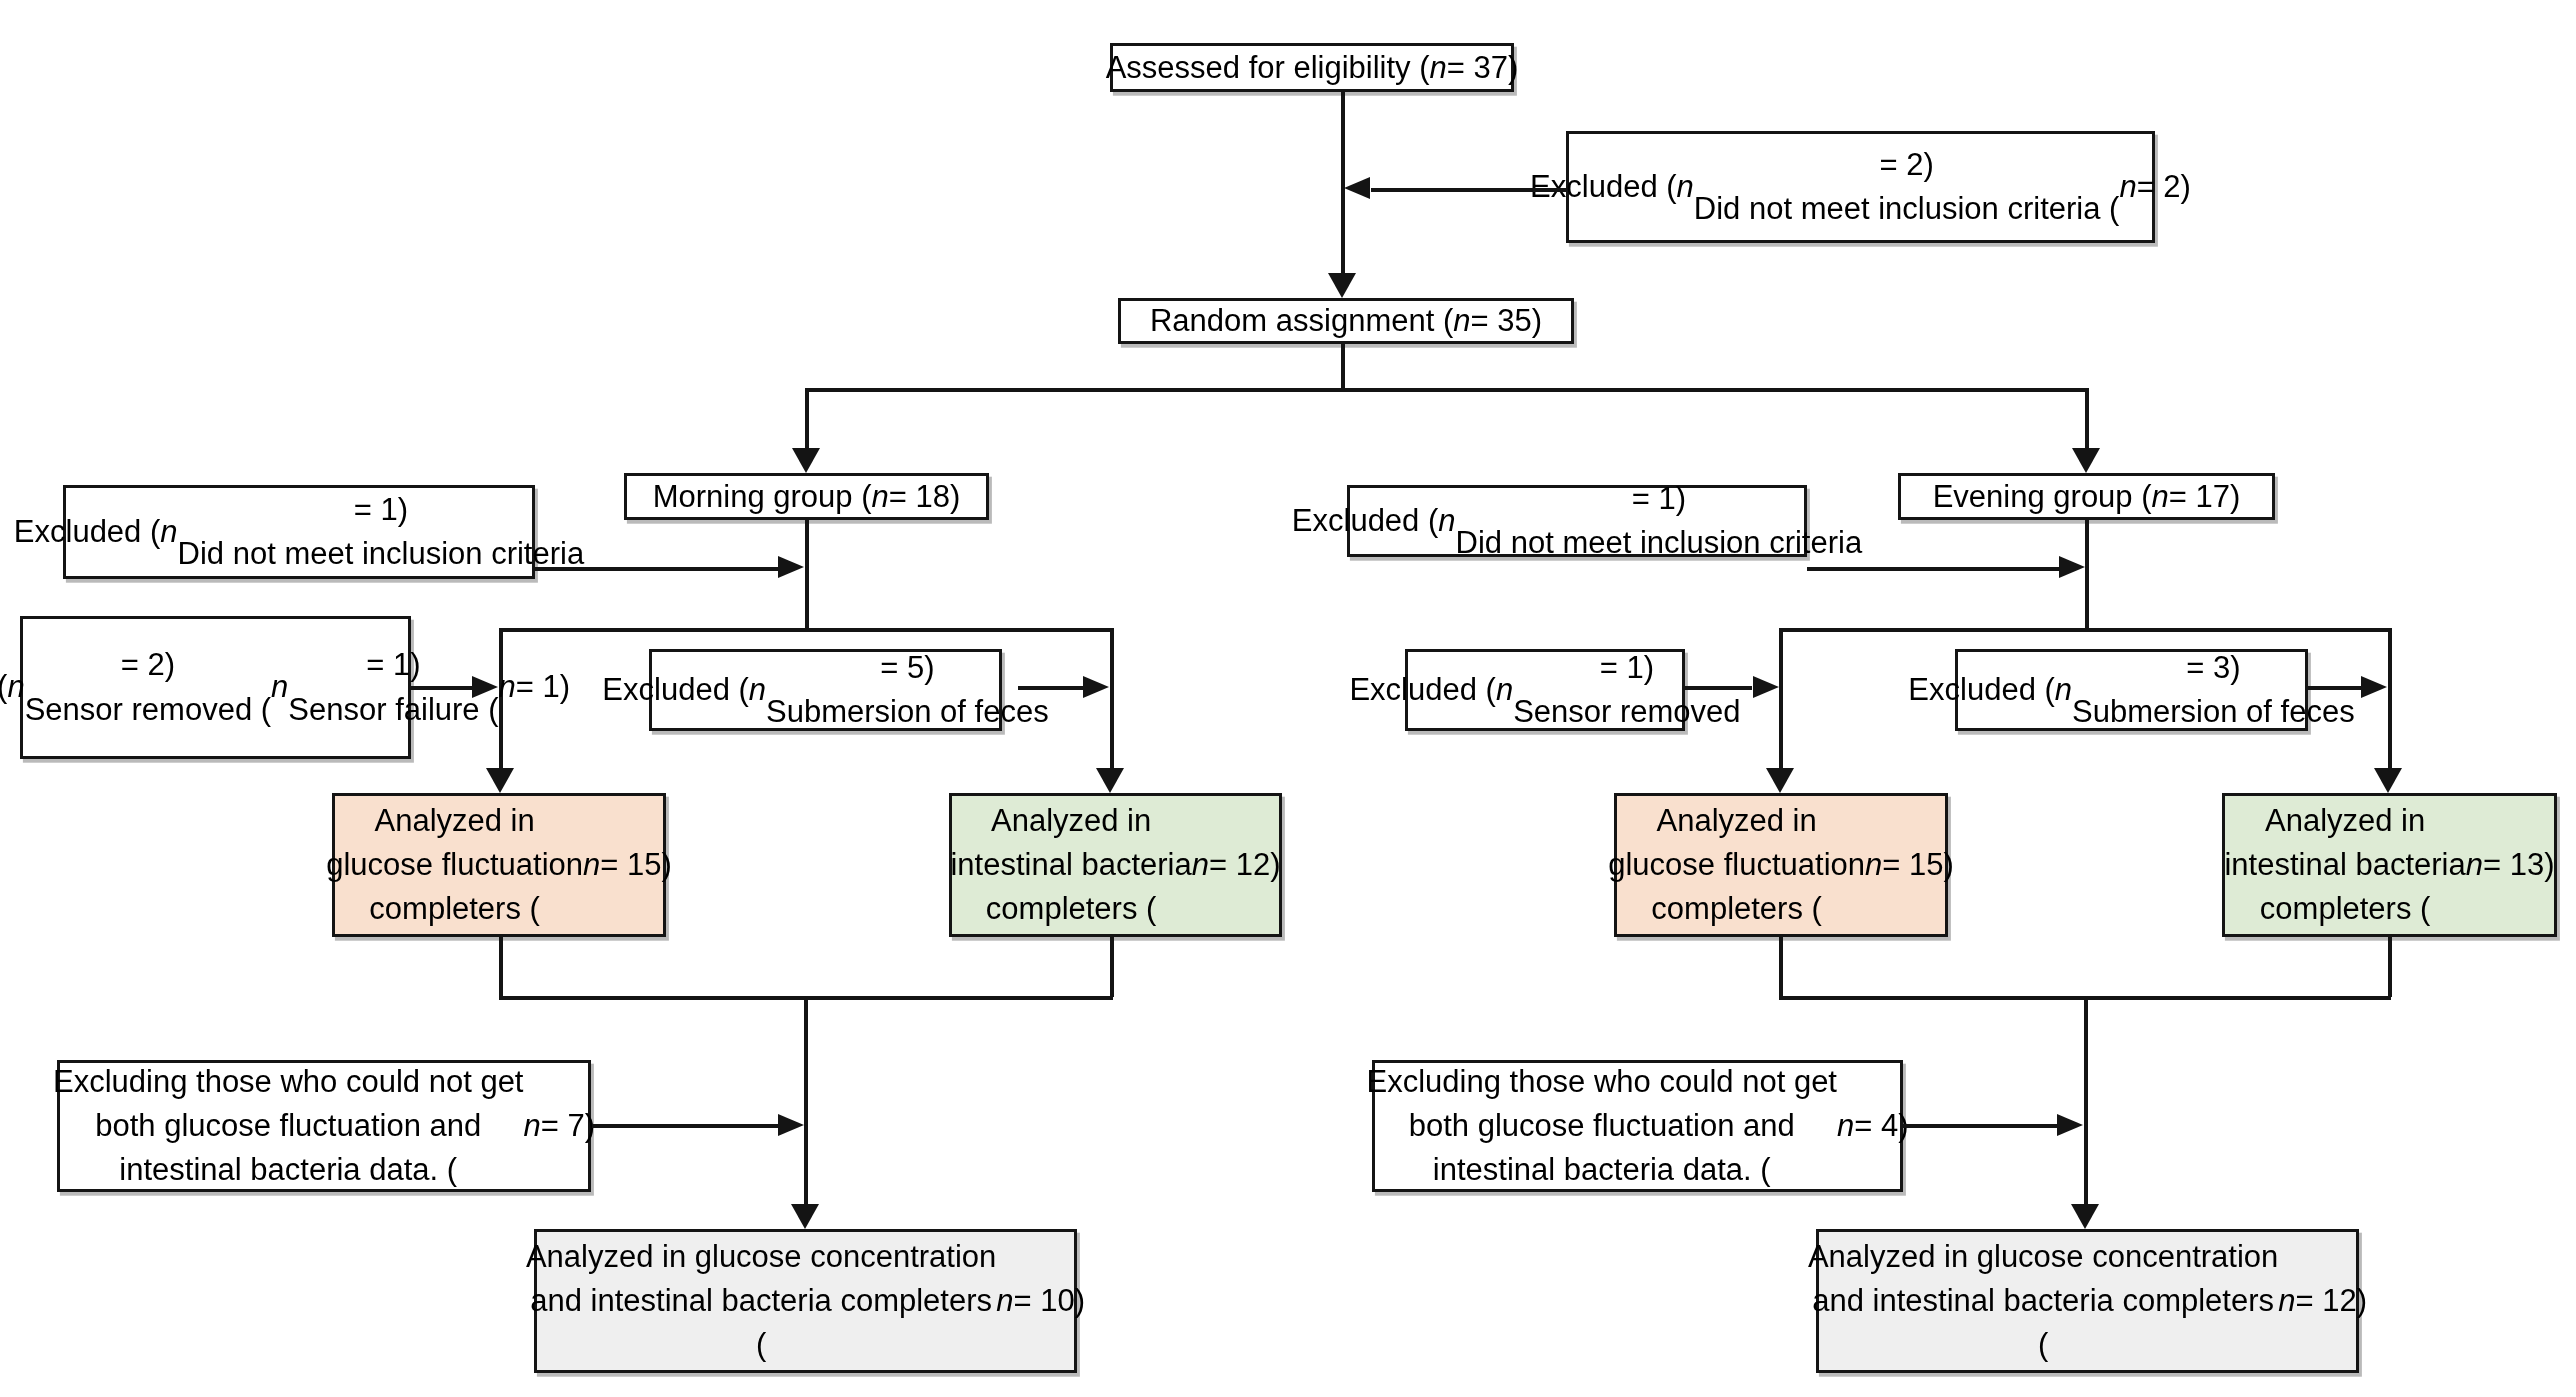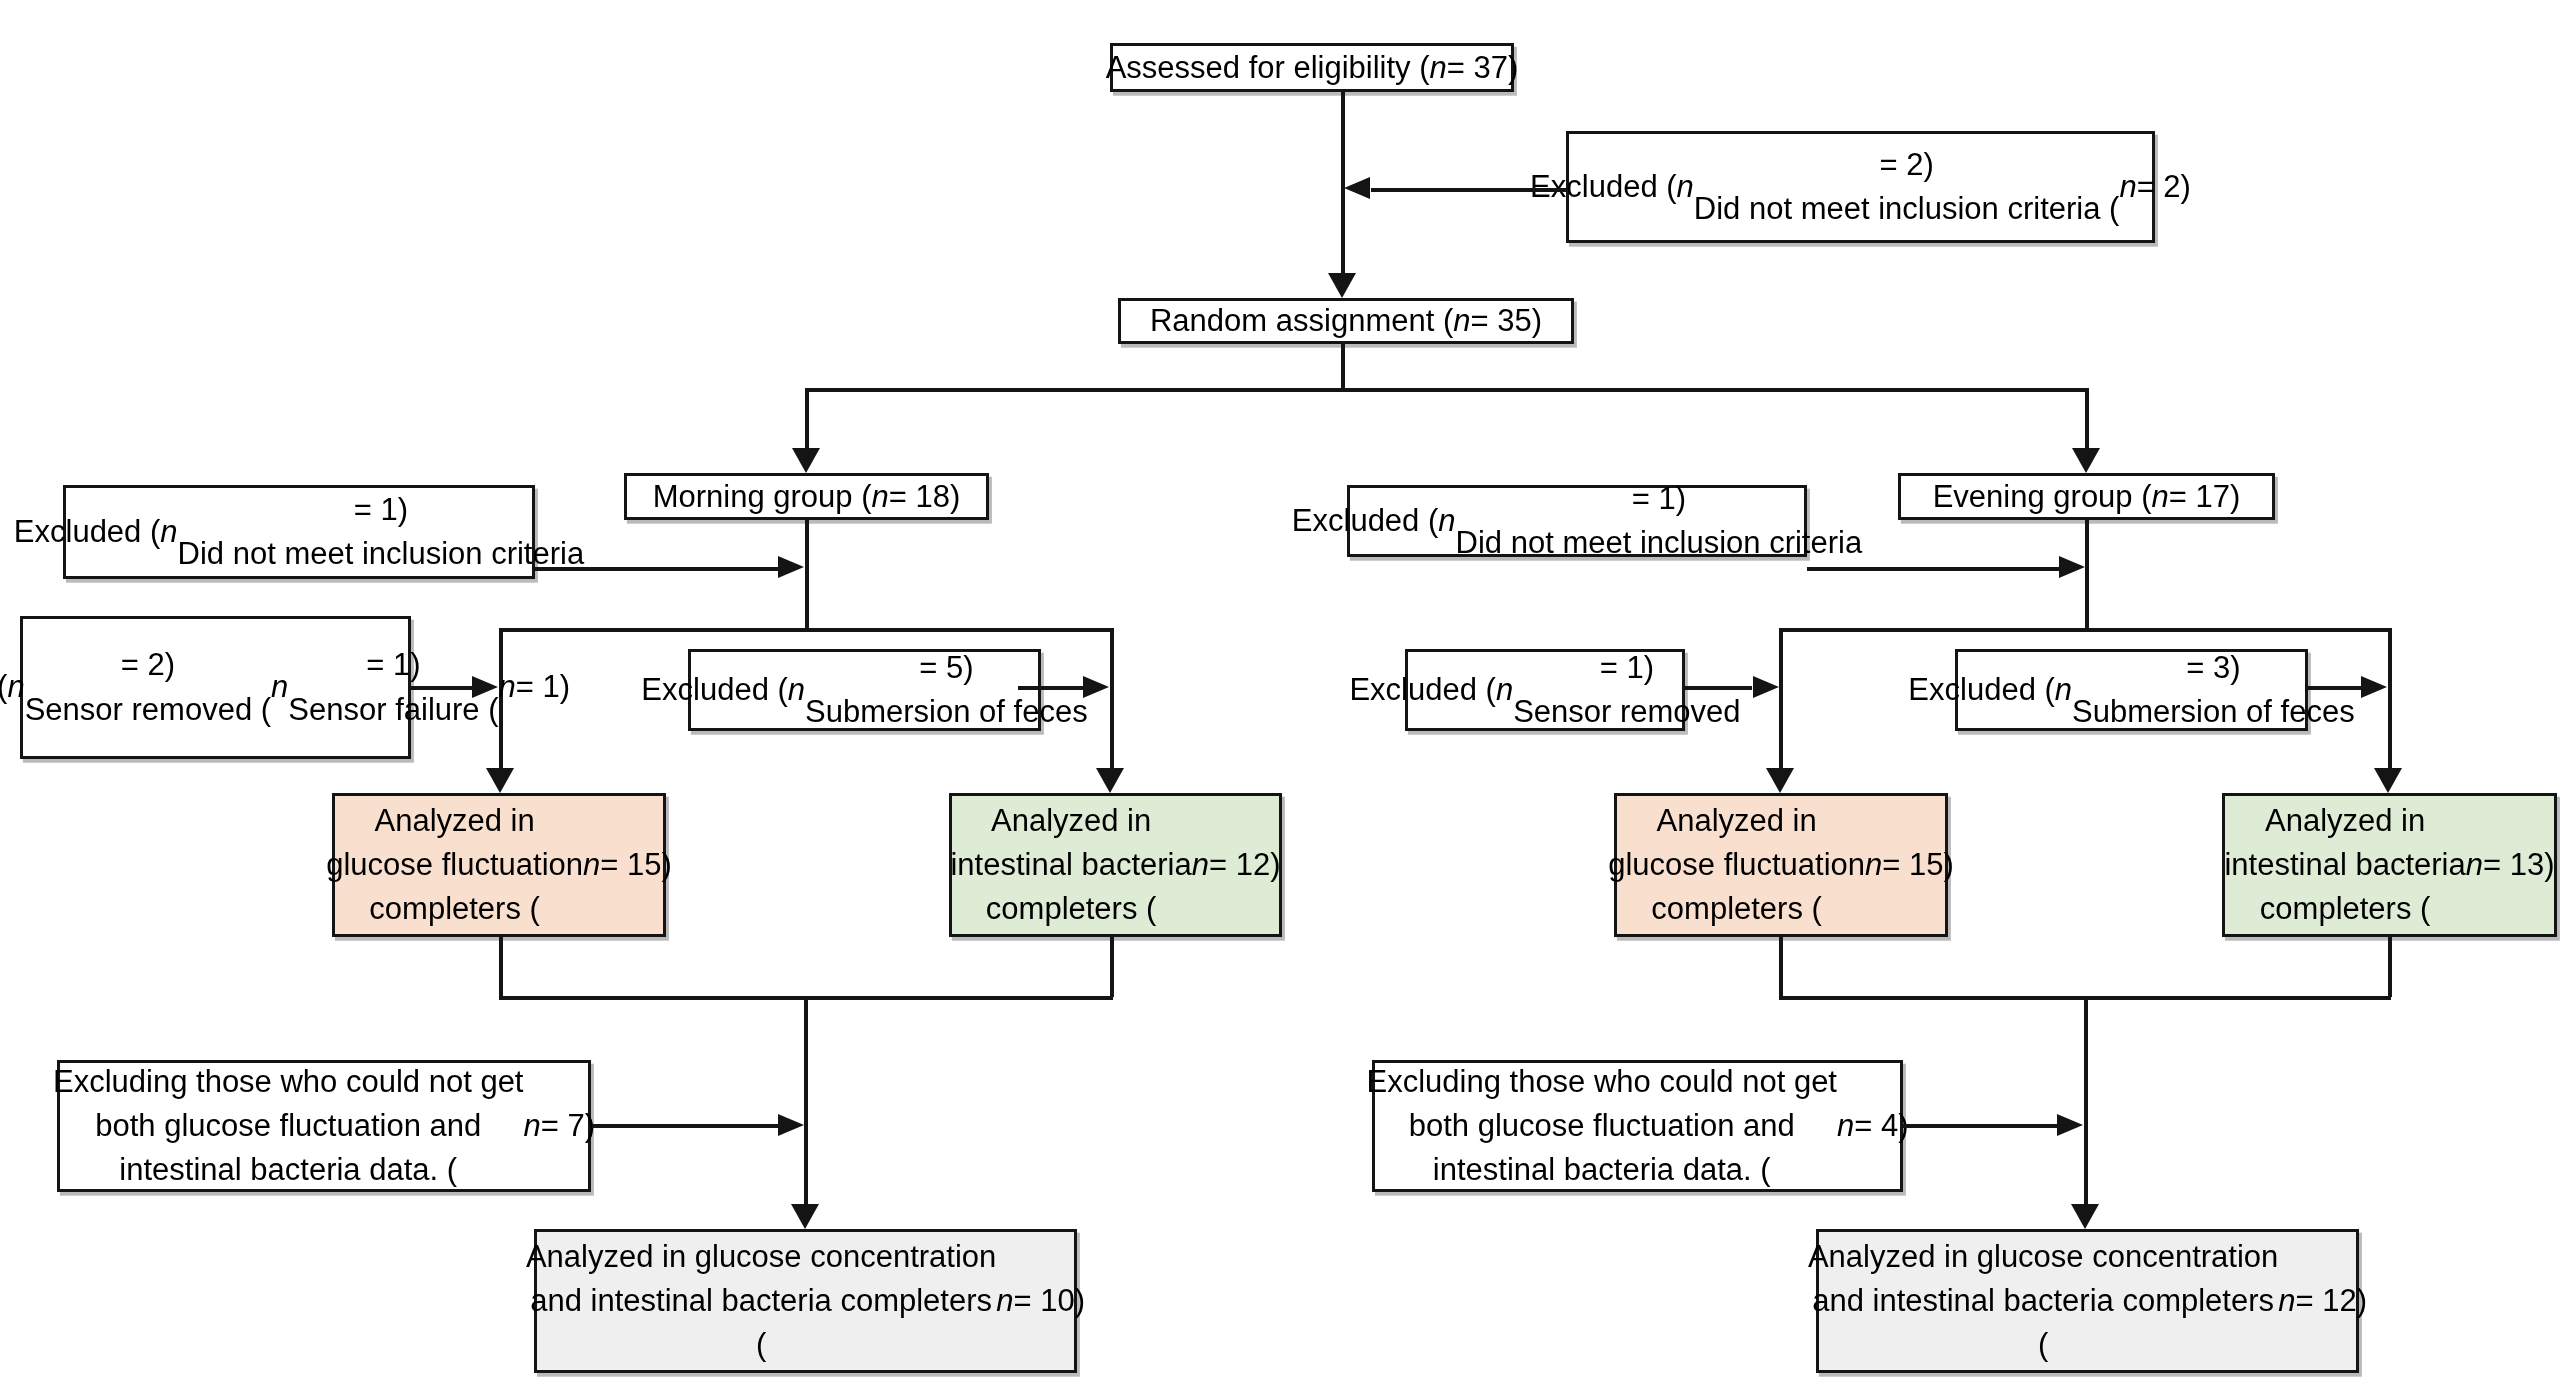--- a/index.html
+++ b/index.html
@@ -92,21 +92,21 @@
   <div class="hl" style="left:499px;top:628px;width:614px"></div>
   <div class="vl" style="left:499px;top:628px;height:141px"></div>
   <div class="ad" style="left:486px;top:768px"></div>
   <div class="vl" style="left:1110px;top:628px;height:141px"></div>
   <div class="ad" style="left:1096px;top:768px"></div>
 
   <div class="box" style="left: 20px; top: 616px; width: 391px; height: 143px; background-color: rgb(255, 255, 255);">Excluded (<i>n</i> = 2)<br>Sensor removed (<i>n</i> = 1)<br>Sensor failure (<i>n</i> = 1)</div>
   <div class="hl" style="left:411px;top:686px;width:62px"></div>
   <div class="ar" style="left:472px;top:676px"></div>
 
-  <div class="box" style="left: 688px; top: 649px; width: 353px; height: 82px; background-color: rgb(255, 255, 255); text-align: center;">Excluded (<i>n</i> = 5)<br>Submersion of feces</div>
+  <div class="box" style="left: 649px; top: 649px; width: 353px; height: 82px; background-color: rgb(255, 255, 255); text-align: center;">Excluded (<i>n</i> = 5)<br>Submersion of feces</div>
   <div class="hl" style="left:1018px;top:686px;width:65px"></div>
   <div class="ar" style="left:1083px;top:676px"></div>
 
   <div class="box" style="left: 332px; top: 793px; width: 334px; height: 144px; background-color: rgb(249, 224, 206);">Analyzed in<br>glucose fluctuation<br>completers (<i>n</i> = 15)</div>
   <div class="box" style="left: 949px; top: 793px; width: 333px; height: 144px; background-color: rgb(222, 235, 213);">Analyzed in<br>intestinal bacteria<br>completers (<i>n</i> = 12)</div>
 
   <div class="vl" style="left:499px;top:937px;height:60px"></div>
   <div class="vl" style="left:1110px;top:937px;height:60px"></div>
   <div class="hl" style="left:499px;top:996px;width:614px"></div>
   <div class="vl" style="left:804px;top:996px;height:208px"></div>

